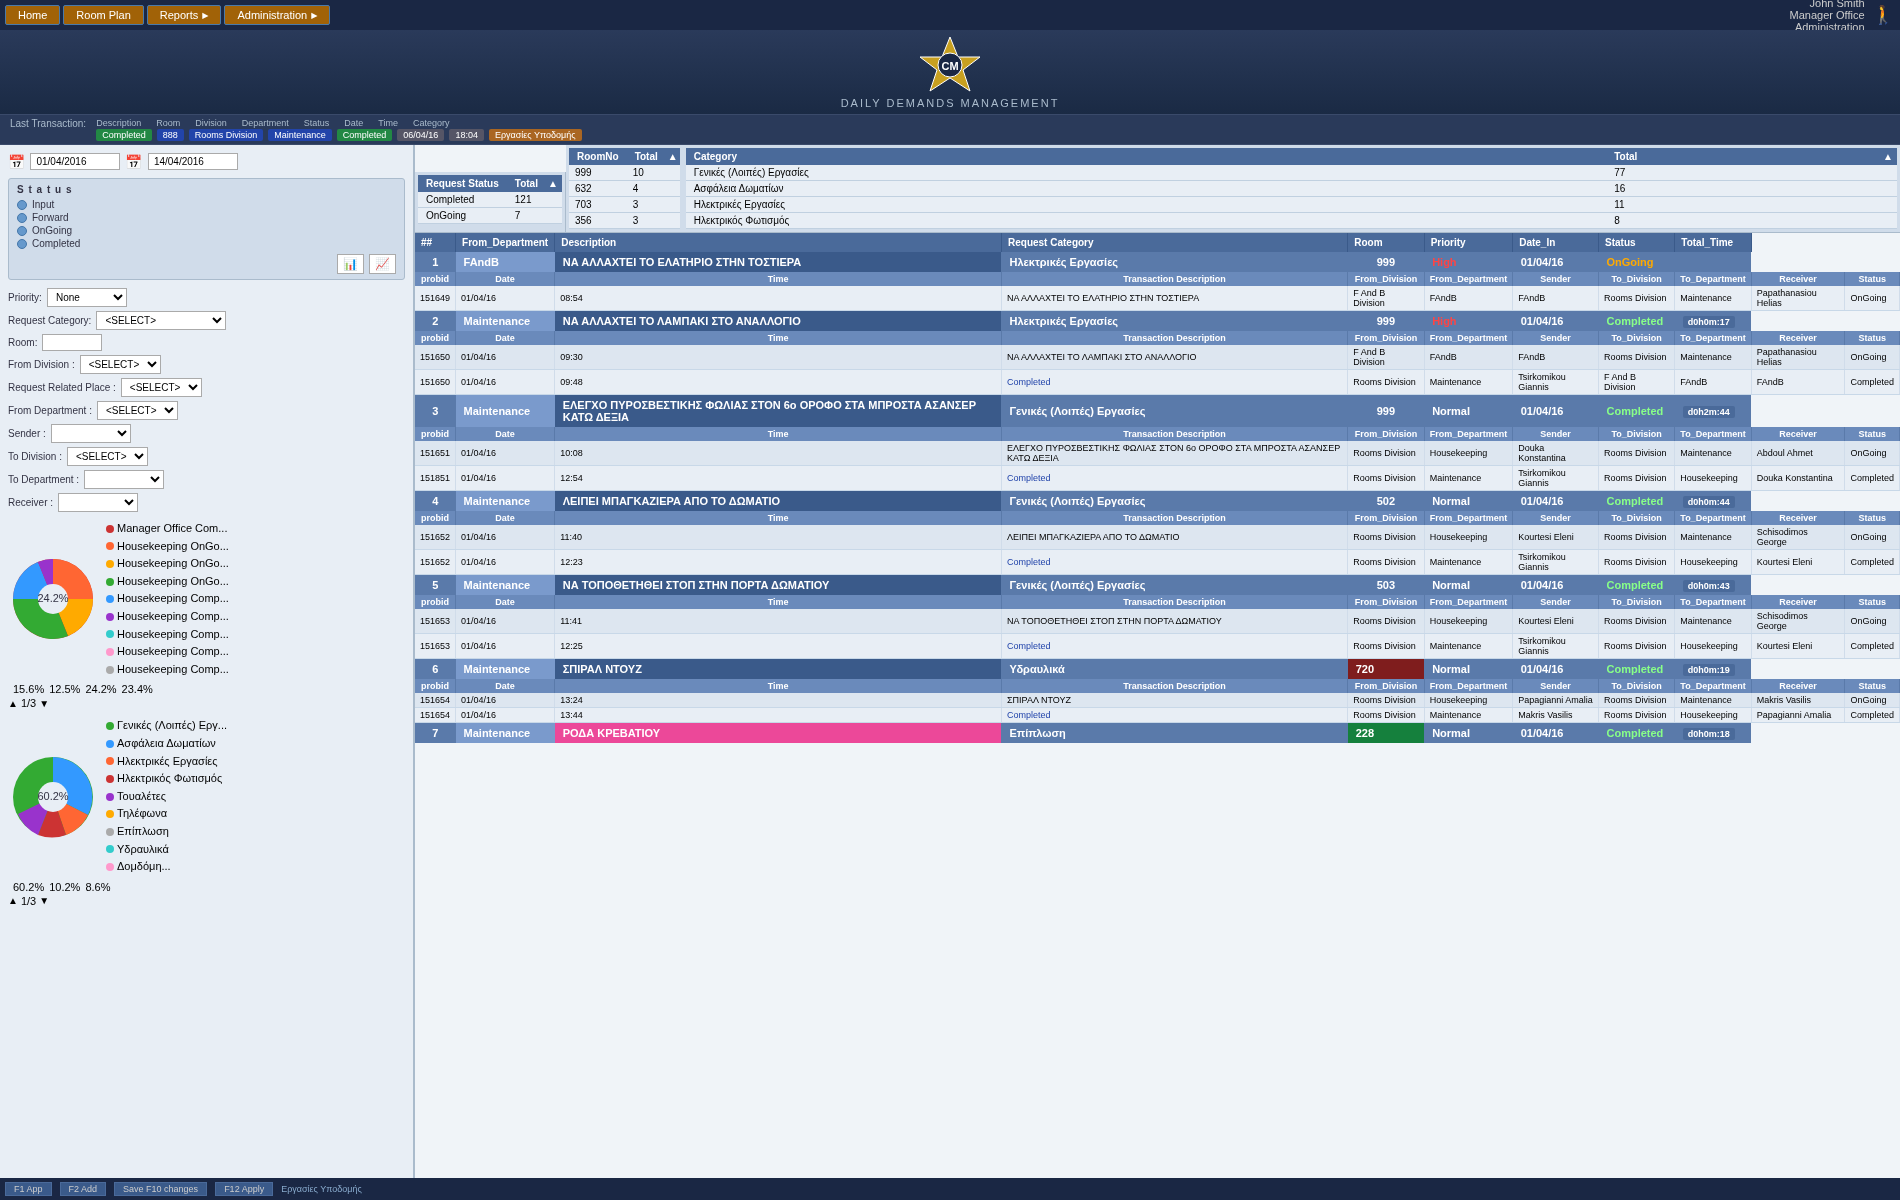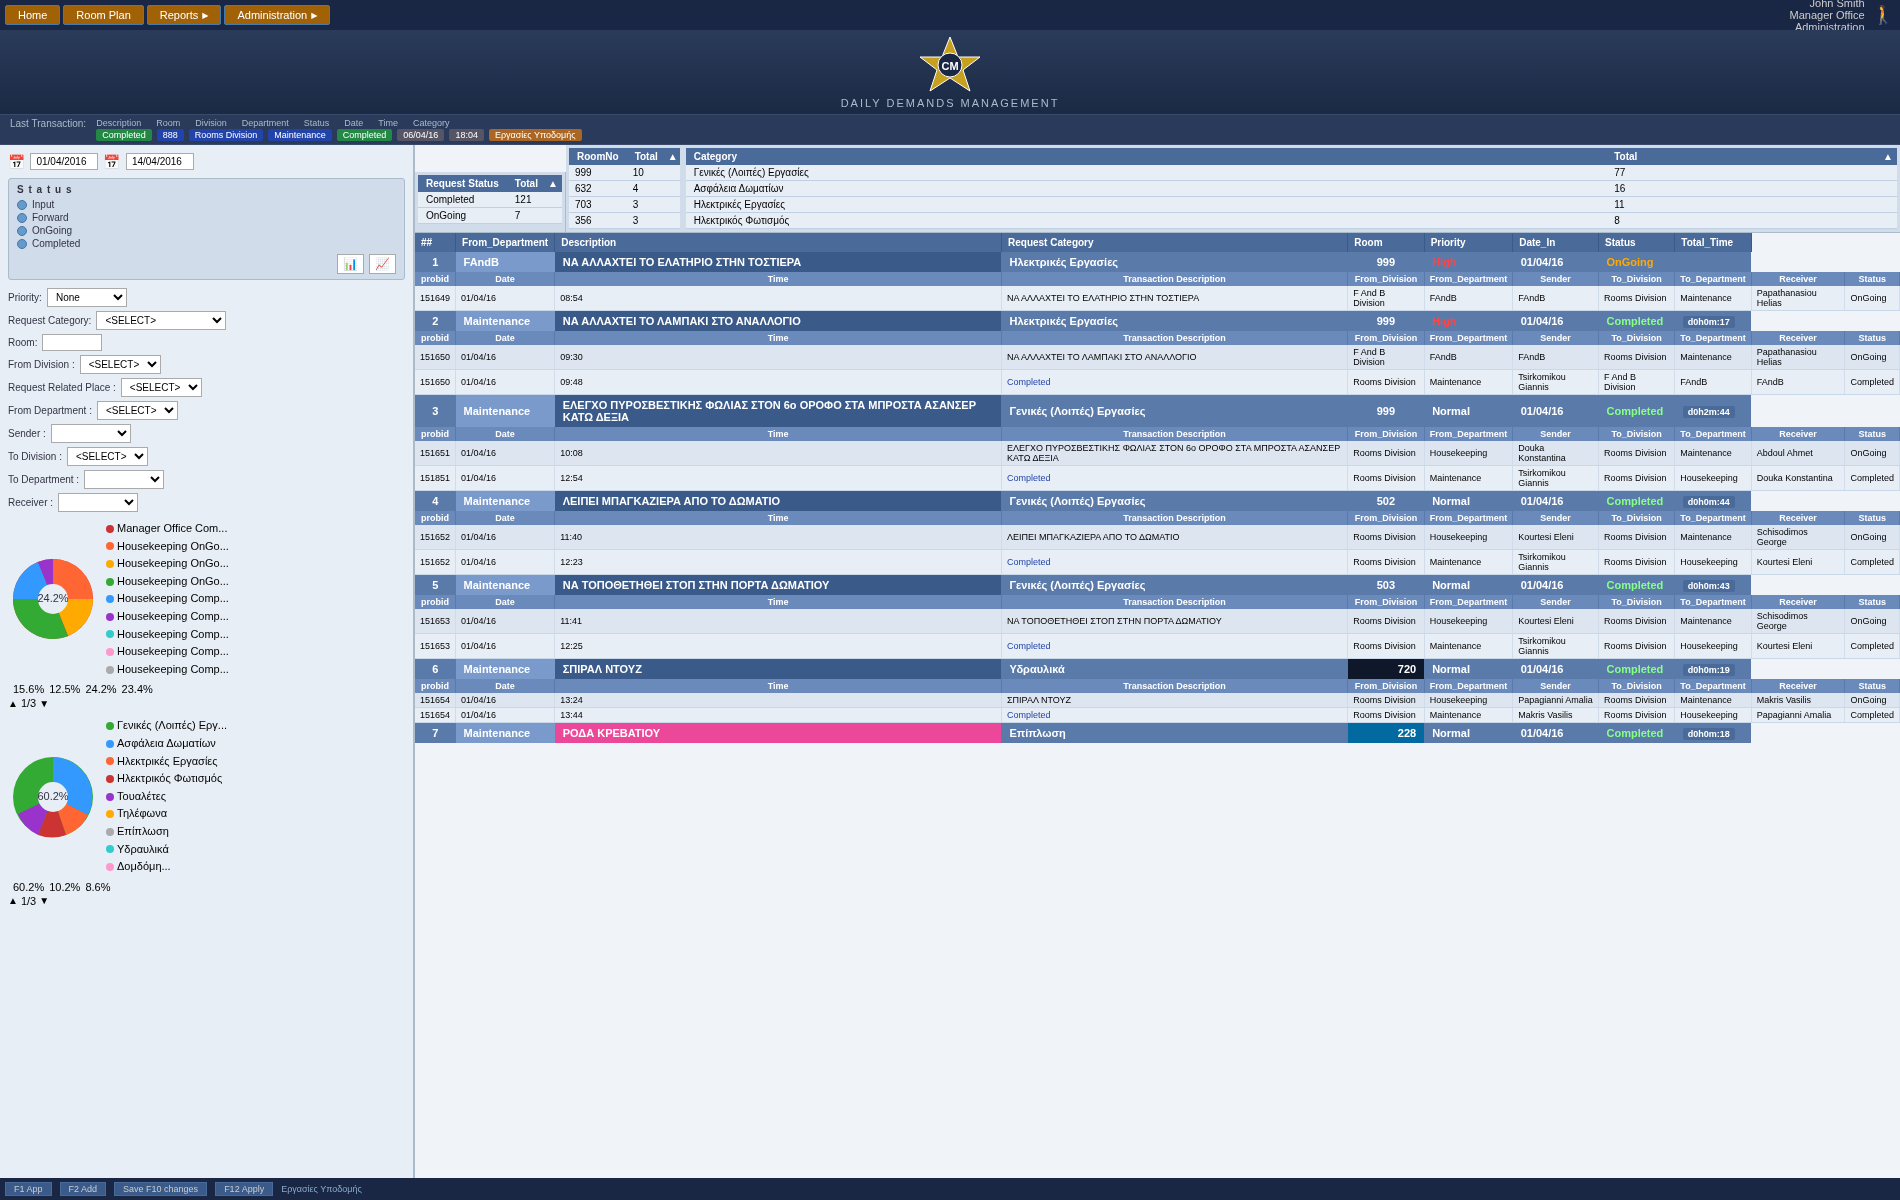--- a/index.html
+++ b/index.html
@@ -27,21 +27,21 @@
     .tx-orange { background: #aa6622; }
 
     
     .main-layout { display: flex; height: calc(1200px - 130px); }
 
     
     .left-panel { width: 415px; background: #e8eef5; border-right: 2px solid #aabbcc; flex-shrink: 0; overflow-y: auto; padding: 8px; }
 
     
     .date-row { display: flex; align-items: center; gap: 5px; margin-bottom: 8px; }
-    .date-input { border: 1px solid #aaa; padding: 2px 5px; background: #fff; width: 68px; font-size: 10px; }
+    .date-input { border: 1px solid #aaa; padding: 2px 5px; background: #fff; width: 90px; font-size: 10px; }
     .cal-icon { font-size: 14px; cursor: pointer; }
 
     
     .status-section { background: #d0dcea; border: 1px solid #aabbcc; border-radius: 3px; padding: 5px 8px; margin-bottom: 8px; }
     .status-title { font-weight: bold; color: #334; font-size: 10px; letter-spacing: 1px; margin-bottom: 4px; }
     .status-item { display: flex; align-items: center; gap: 5px; margin: 2px 0; }
     .status-radio { width: 10px; height: 10px; border-radius: 50%; border: 1px solid #888; }
     .status-radio.blue { background: #6699cc; border-color: #4477aa; }
     .status-label { font-size: 10px; color: #334; }
     .chart-icons { display: flex; gap: 5px; margin-top: 5px; justify-content: flex-end; }
@@ -744,21 +744,21 @@
           <td>Rooms Division</td>
           <td>Housekeeping</td>
           <td>Kourtesi Eleni</td>
           <td>Completed</td>
         </tr>
             <tr class="group-row">
       <td class="row-num">6</td>
       <td class="from-dept" style="background:#7a9acc; padding:4px 8px;">Maintenance</td>
       <td class="desc" style="background:#3a5a8a; padding:4px 8px; min-width:200px;">ΣΠΙΡΑΛ ΝΤΟΥΖ</td>
       <td style="background:#5a7aaa; padding:4px 8px;">Υδραυλικά</td>
-      <td style="background:#0f172a; padding:4px 8px; text-align:right;">720</td>
+      <td style="background:#7f1d1d; padding:4px 8px; text-align:left;">720</td>
       <td class="priority-normal" style="background:#5a7aaa; padding:4px 8px;">Normal</td>
       <td style="background:#5a7aaa; padding:4px 8px;">01/04/16</td>
       <td class="status-completed" style="background:#5a7aaa; padding:4px 8px;">Completed</td>
       <td style="background:#5a7aaa; padding:4px 8px;"><span class="time-badge">d0h0m:19</span></td>
     </tr>
             <tr class="sub-header">
         <th>probid</th>
         <th>Date</th>
         <th>Time</th>
         <th>Transaction Description</th>
@@ -794,21 +794,21 @@
           <td>Rooms Division</td>
           <td>Housekeeping</td>
           <td>Papagianni Amalia</td>
           <td>Completed</td>
         </tr>
             <tr class="group-row">
       <td class="row-num">7</td>
       <td class="from-dept" style="background:#7a9acc; padding:4px 8px;">Maintenance</td>
       <td class="desc" style="background:#ec4899; padding:0 8px; min-width:200px;">ΡΟΔΑ ΚΡΕΒΑΤΙΟΥ</td>
       <td style="background:#5a7aaa; padding:4px 8px;">Επίπλωση</td>
-      <td style="background:#0369a1; padding:4px 8px; text-align:right;">228</td>
+      <td style="background:#15803d; padding:4px 8px; text-align:left;">228</td>
       <td class="priority-normal" style="background:#5a7aaa; padding:4px 8px;">Normal</td>
       <td style="background:#5a7aaa; padding:4px 8px;">01/04/16</td>
       <td class="status-completed" style="background:#5a7aaa; padding:4px 8px;">Completed</td>
       <td style="background:#5a7aaa; padding:4px 8px;"><span class="time-badge">d0h0m:18</span></td>
     </tr>
           </tbody>
       </table>
     </div>
 
   </div>

